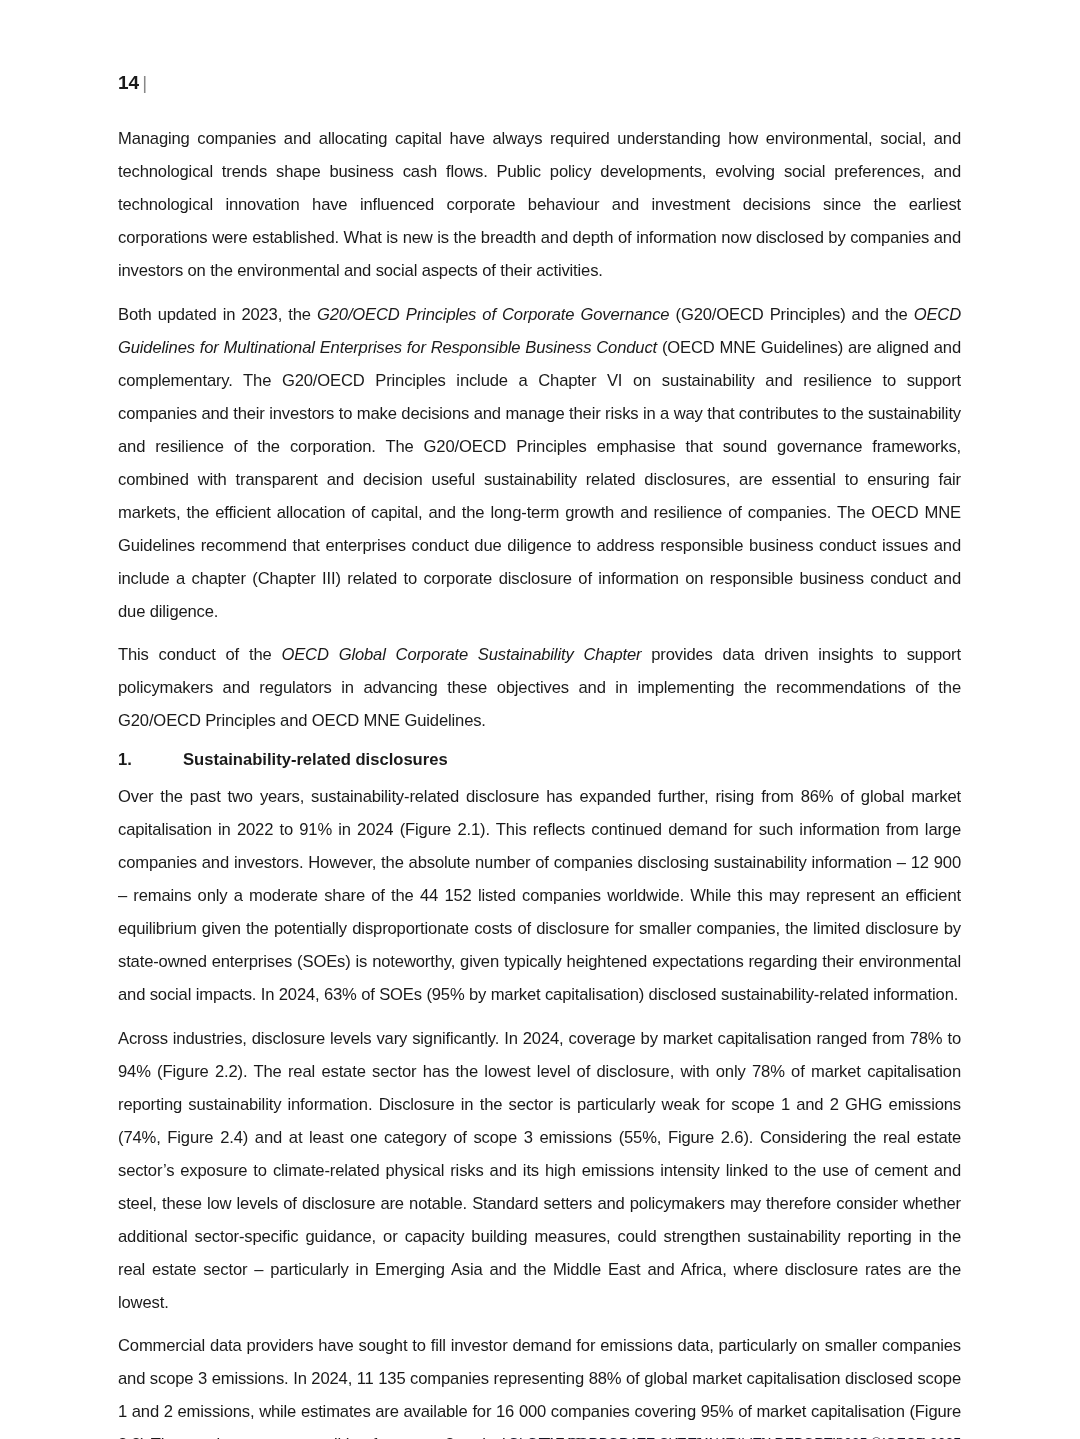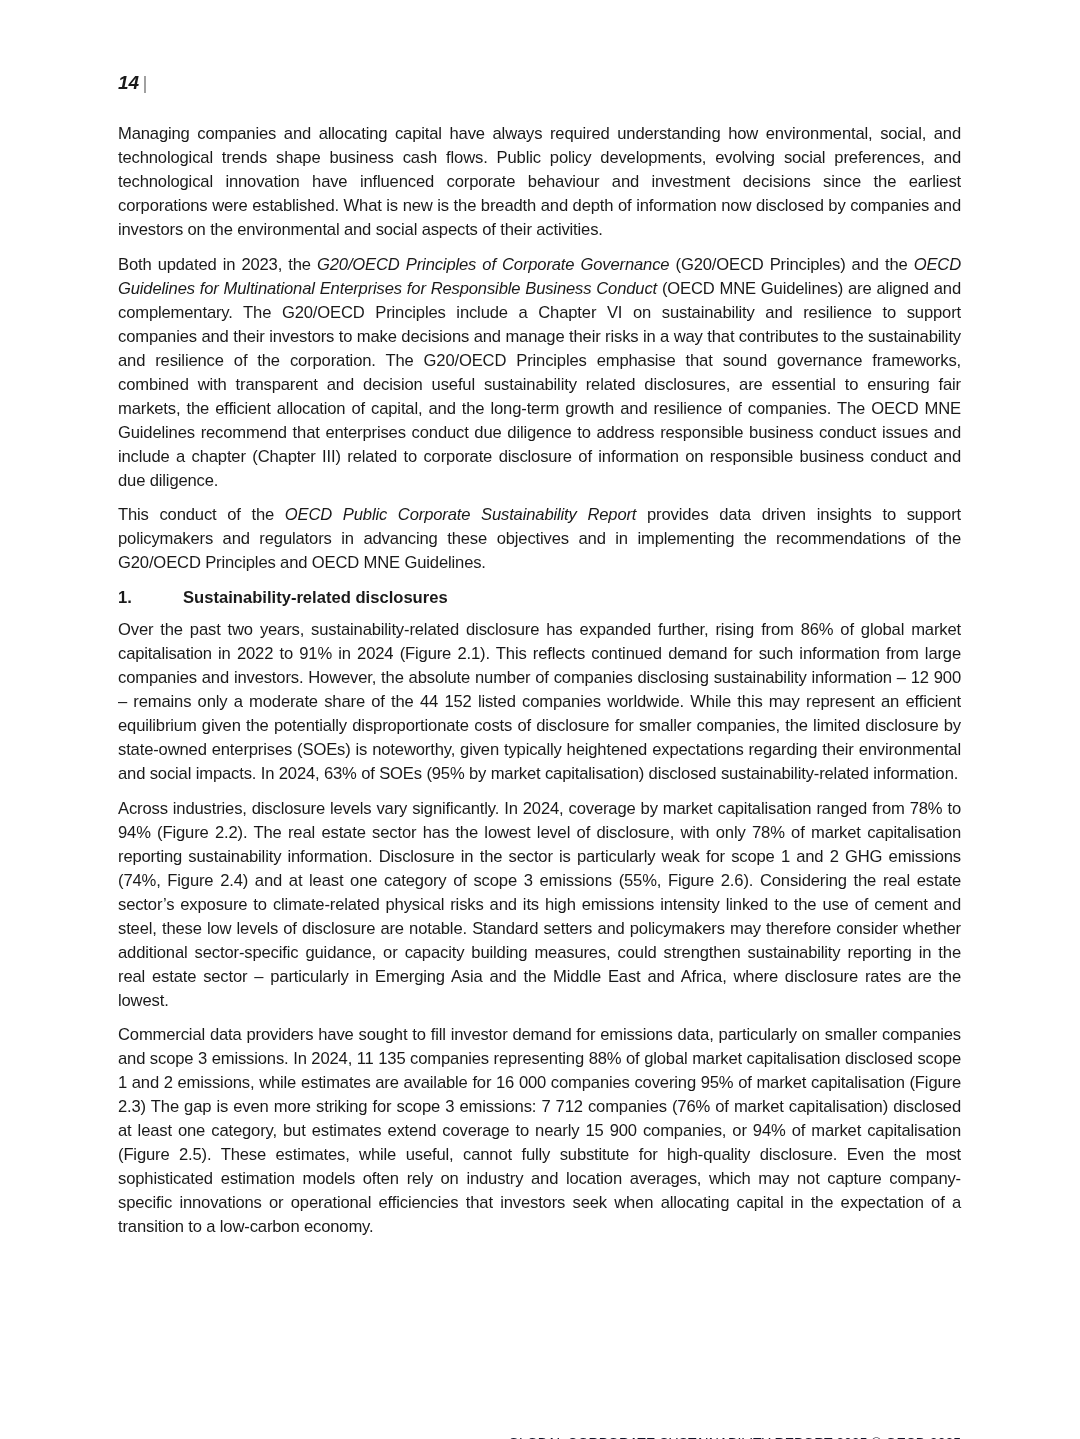--- a/index.html
+++ b/index.html
@@ -11,36 +11,35 @@
       color: #1a1a1a;
       font-family: "Liberation Sans", sans-serif;
     }
     .page-number {
       position: absolute;
       left: 118px;
       top: 72px;
       font-size: 19px;
       font-weight: bold;
       letter-spacing: 0;
-      font-style: italic;
     }
     .page-number .sep {
       font-weight: normal;
       color: #888;
       margin-left: 3px;
     }
     .content {
       position: absolute;
       left: 118px;
       top: 122px;
       width: 843px;
     }
     .para {
       font-size: 16.6px;
-      line-height: 24px;
+      line-height: 33px;
       text-align: justify;
       margin: 0 0 10.5px 0;
       letter-spacing: -0.15px;
     }
     .para em { }
     .heading {
       font-size: 16.6px;
       line-height: 23.5px;
       font-weight: bold;
       margin: 0 0 9px 0;
@@ -61,21 +60,21 @@
 
 <div class="page-number">
   <span>14</span><span class="sep">|</span>
 </div>
 
 <div class="content">
   <p class="para">Managing companies and allocating capital have always required understanding how environmental, social, and technological trends shape business cash flows. Public policy developments, evolving social preferences, and technological innovation have influenced corporate behaviour and investment decisions since the earliest corporations were established. What is new is the breadth and depth of information now disclosed by companies and investors on the environmental and social aspects of their activities.</p>
 
   <p class="para"><span>Both updated in 2023, the </span><em>G20/OECD Principles of Corporate Governance</em><span> (G20/OECD Principles) and the </span><em>OECD Guidelines for Multinational Enterprises for Responsible Business Conduct</em><span> (OECD MNE Guidelines) are aligned and complementary. The G20/OECD Principles include a Chapter VI on sustainability and resilience to support companies and their investors to make decisions and manage their risks in a way that contributes to the sustainability and resilience of the corporation. The G20/OECD Principles emphasise that sound governance frameworks, combined with transparent and decision useful sustainability related disclosures, are essential to ensuring fair markets, the efficient allocation of capital, and the long-term growth and resilience of companies. The OECD MNE Guidelines recommend that enterprises conduct due diligence to address responsible business conduct issues and include a chapter (Chapter III) related to corporate disclosure of information on responsible business conduct and due diligence.</span></p>
 
-  <p class="para"><span>This conduct of the </span><em>OECD Public Corporate Sustainability Report</em><span> provides data driven insights to support policymakers and regulators in advancing these objectives and in implementing the recommendations of the G20/OECD Principles and OECD MNE Guidelines.</span></p>
+  <p class="para"><span>This conduct of the </span><em>OECD Global Corporate Sustainability Chapter</em><span> provides data driven insights to support policymakers and regulators in advancing these objectives and in implementing the recommendations of the G20/OECD Principles and OECD MNE Guidelines.</span></p>
 
   <div class="heading">
     <span class="num">1.</span>
     <span>Sustainability-related disclosures</span>
   </div>
 
   <p class="para">Over the past two years, sustainability-related disclosure has expanded further, rising from 86% of global market capitalisation in 2022 to 91% in 2024 (Figure 2.1). This reflects continued demand for such information from large companies and investors. However, the absolute number of companies disclosing sustainability information – 12 900 – remains only a moderate share of the 44 152 listed companies worldwide. While this may represent an efficient equilibrium given the potentially disproportionate costs of disclosure for smaller companies, the limited disclosure by state-owned enterprises (SOEs) is noteworthy, given typically heightened expectations regarding their environmental and social impacts. In 2024, 63% of SOEs (95% by market capitalisation) disclosed sustainability-related information.</p>
 
   <p class="para">Across industries, disclosure levels vary significantly. In 2024, coverage by market capitalisation ranged from 78% to 94% (Figure 2.2). The real estate sector has the lowest level of disclosure, with only 78% of market capitalisation reporting sustainability information. Disclosure in the sector is particularly weak for scope 1 and 2 GHG emissions (74%, Figure 2.4) and at least one category of scope 3 emissions (55%, Figure 2.6). Considering the real estate sector’s exposure to climate-related physical risks and its high emissions intensity linked to the use of cement and steel, these low levels of disclosure are notable. Standard setters and policymakers may therefore consider whether additional sector-specific guidance, or capacity building measures, could strengthen sustainability reporting in the real estate sector – particularly in Emerging Asia and the Middle East and Africa, where disclosure rates are the lowest.</p>
 

